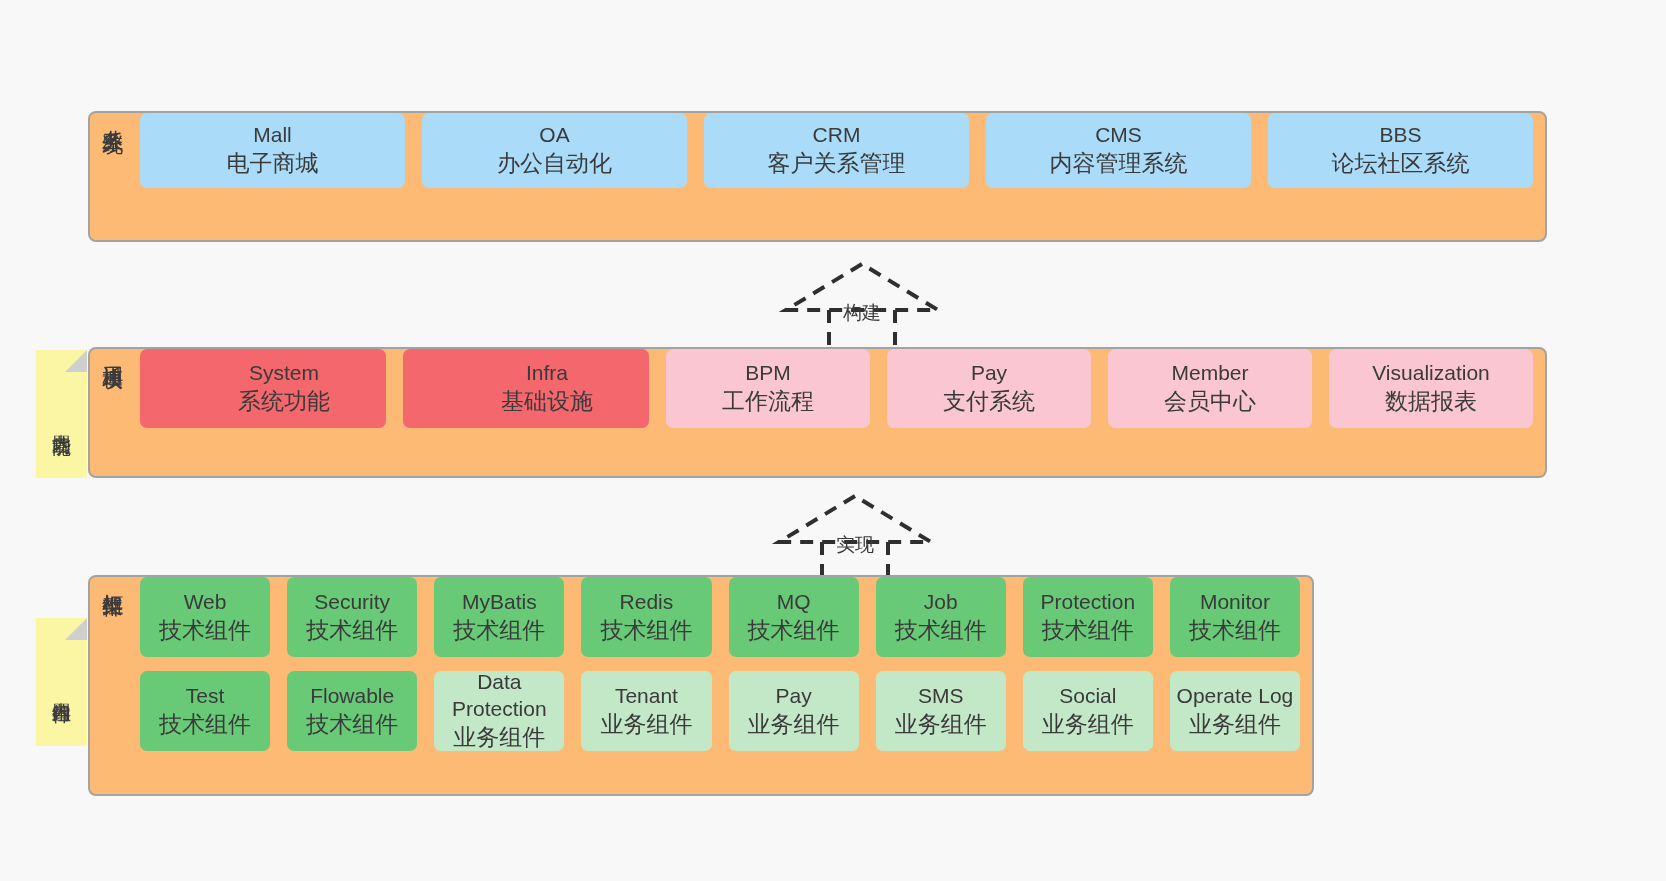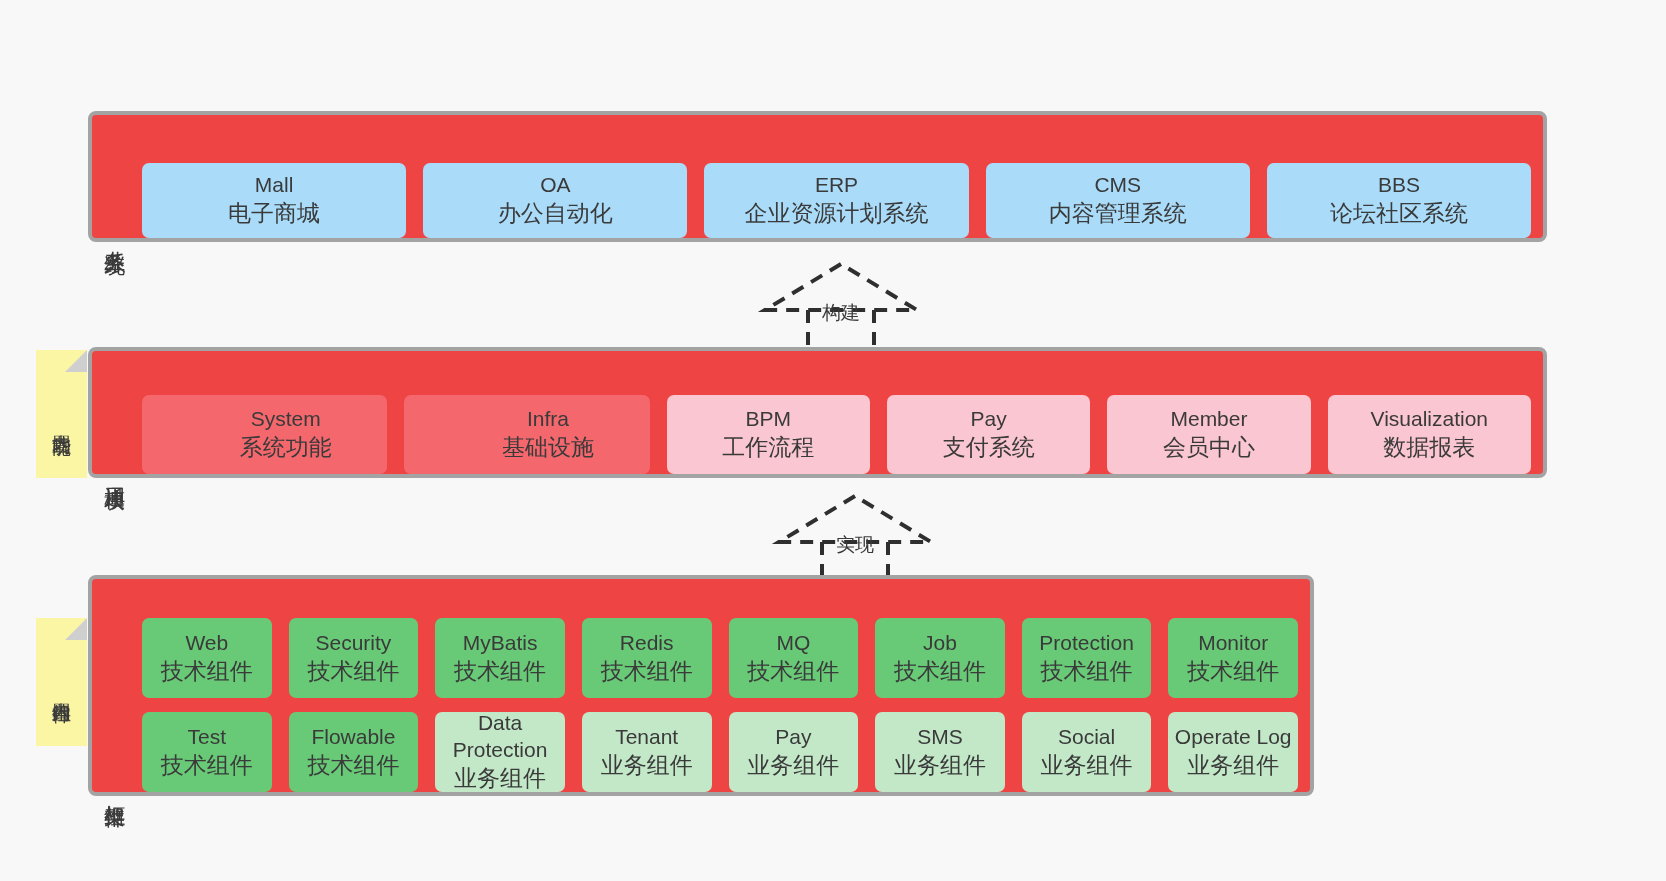--- a/index.html
+++ b/index.html
@@ -20,25 +20,25 @@
   #canvas {
     position: relative;
     width: 1666px;
     height: 881px;
   }
 
   
   .layer {
     position: absolute;
     box-sizing: border-box;
-    background: #ef4444;
-    border: 4px solid #a3a3a3;
+    background: #fdba74;
+    border: 2px solid #a3a3a3;
     border-radius: 8px;
     display: flex;
-    align-items: flex-end;
+    align-items: flex-start;
   }
 
   .layer-title {
     flex: 0 0 auto;
     width: 42px;
     display: flex;
     align-items: center;
     justify-content: center;
     font-size: 21px;
     line-height: 1.12;
@@ -145,43 +145,43 @@
     position: absolute;
     left: 0;
     right: 0;
     bottom: 28px;
     text-align: center;
     font-size: 19px;
     color: #3a3a3a;
     background: transparent;
     pointer-events: none;
   }
-  #arrow-build   { left: 756px; top: 258px; }
+  #arrow-build   { left: 777px; top: 258px; }
   #arrow-realize { left: 770px; top: 490px; }
 </style>
 </head>
 <body>
 
 <div id="canvas">
 
   <div class="layer" id="layer-business">
     <div class="layer-title">业务系统</div>
     <div class="layer-body">
       <div class="row">
         <div class="card c-blue">
           <span class="en">Mall</span>
           <span class="cn">电子商城</span>
         </div>
         <div class="card c-blue">
           <span class="en">OA</span>
           <span class="cn">办公自动化</span>
         </div>
         <div class="card c-blue">
-          <span class="en">ERP</span>
-          <span class="cn">企业资源计划系统</span>
+          <span class="en">CRM</span>
+          <span class="cn">客户关系管理</span>
         </div>
         <div class="card c-blue">
           <span class="en">CMS</span>
           <span class="cn">内容管理系统</span>
         </div>
         <div class="card c-blue">
           <span class="en">BBS</span>
           <span class="cn">论坛社区系统</span>
         </div>
       </div>

